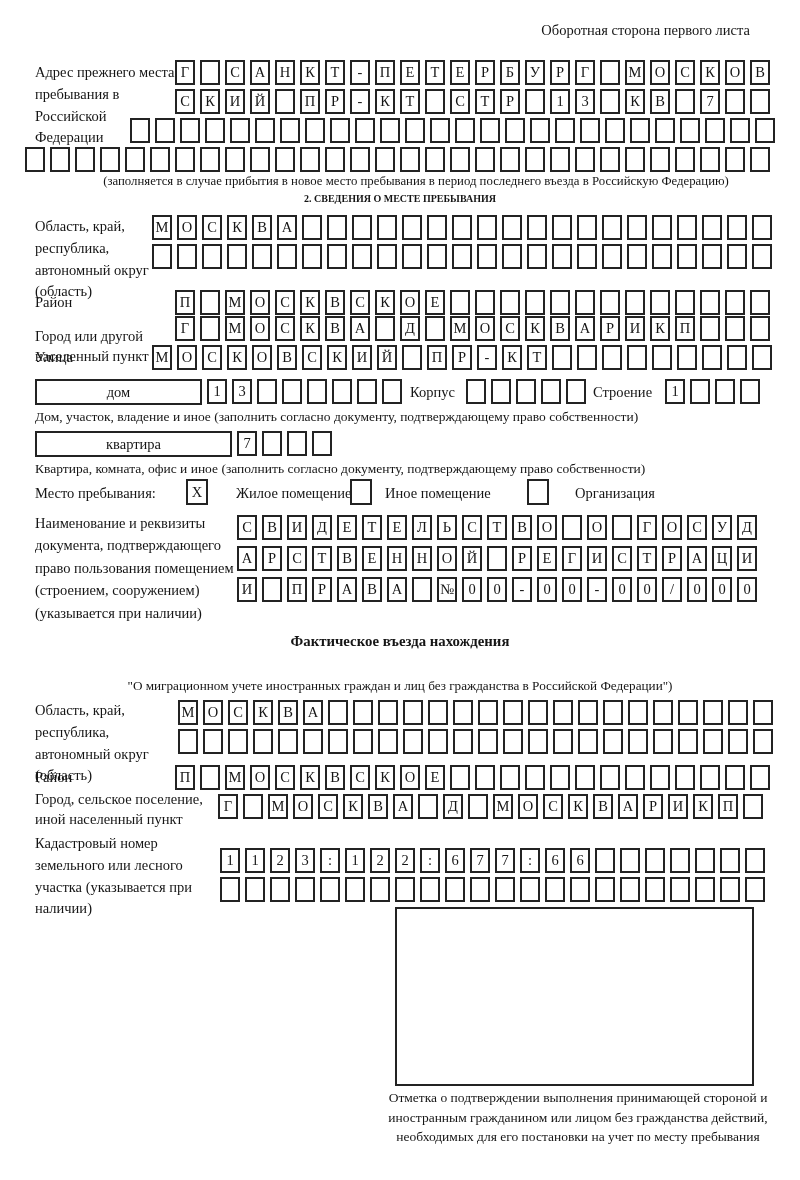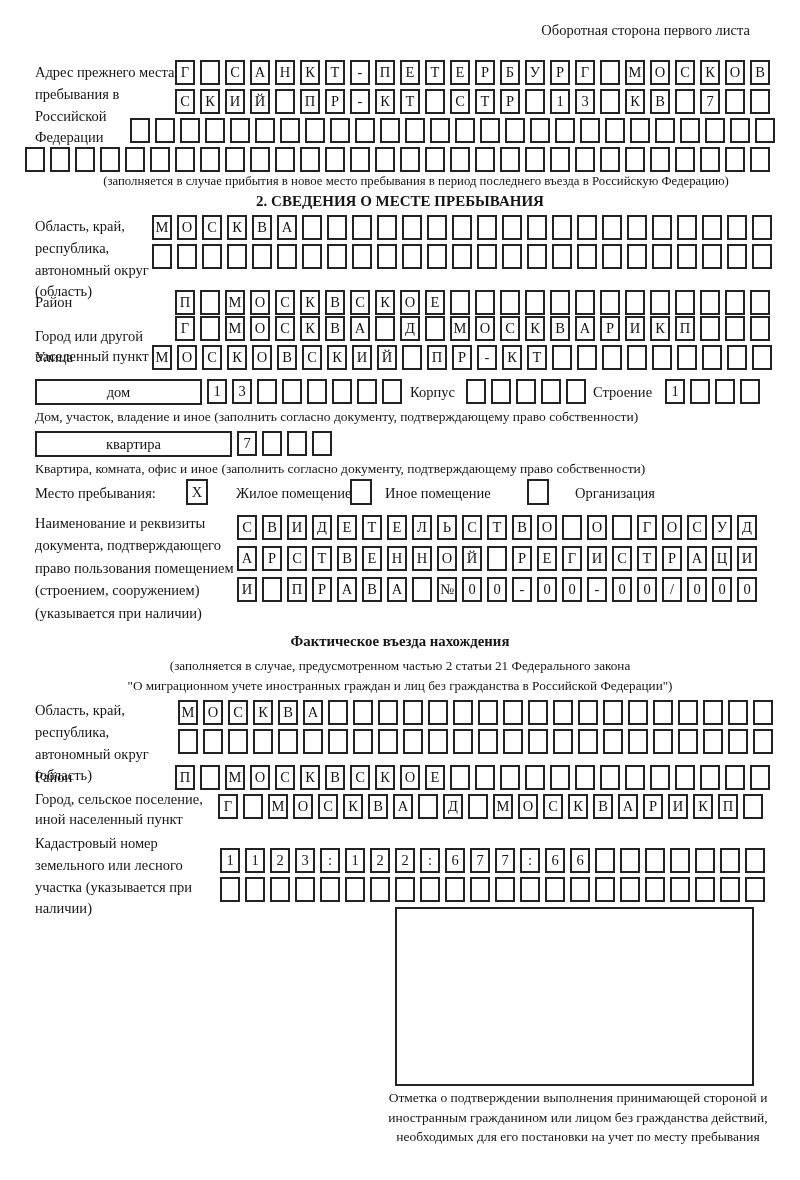--- a/index.html
+++ b/index.html
@@ -135,21 +135,21 @@
       <span class="cell"></span>
       <span class="cell"></span>
       <span class="cell"></span>
       <span class="cell"></span>
       <span class="cell"></span>
       <span class="cell"></span>
       <span class="cell"></span>
     </div>
   <div class="abs small center" style="left:0;top:174px;width:800px;margin-left:16px;">(заполняется в случае прибытия в новое место пребывания в период последнего въезда в Российскую Федерацию)</div>
 
-  <div class="abs bold center" style="left:0;top:193px;width:800px;font-size:15px;">2. СВЕДЕНИЯ О МЕСТЕ ПРЕБЫВАНИЯ</div>
+  <div class="abs bold center" style="left:0;top:193px;width:800px;font-size:10px;">2. СВЕДЕНИЯ О МЕСТЕ ПРЕБЫВАНИЯ</div>
 
   <div class="abs lbl" style="left:35px;top:216px;width:130px;">Область, край, республика, автономный округ (область)</div>
   <div class="boxrow" style="left:152px;top:215px;">
       <span class="cell">М</span>
       <span class="cell">О</span>
       <span class="cell">С</span>
       <span class="cell">К</span>
       <span class="cell">В</span>
       <span class="cell">А</span>
       <span class="cell"></span>
@@ -395,21 +395,20 @@
       <span class="cell">-</span>
       <span class="cell">0</span>
       <span class="cell">0</span>
       <span class="cell">/</span>
       <span class="cell">0</span>
       <span class="cell">0</span>
       <span class="cell">0</span>
     </div>
 
   <div class="abs bold center" style="left:0;top:633px;width:800px;font-size:14.8px;">Фактическое въезда нахождения</div>
-  <div class="abs center" style="left:0;top:658px;width:800px;font-size:13.2px;">(заполняется в случае, предусмотренном частью 2 статьи 21 Федерального закона</div>
   <div class="abs center" style="left:0;top:678px;width:800px;font-size:13.2px;">"О миграционном учете иностранных граждан и лиц без гражданства в Российской Федерации")</div>
 
   <div class="abs lbl" style="left:35px;top:700px;width:150px;">Область, край, республика, автономный округ (область)</div>
   <div class="boxrow" style="left:178px;top:700px;">
       <span class="cell">М</span>
       <span class="cell">О</span>
       <span class="cell">С</span>
       <span class="cell">К</span>
       <span class="cell">В</span>
       <span class="cell">А</span>

